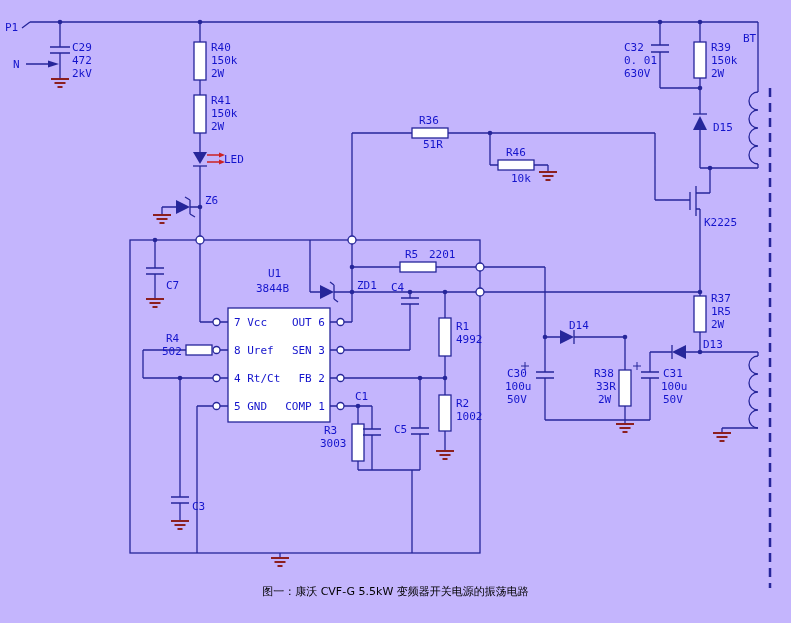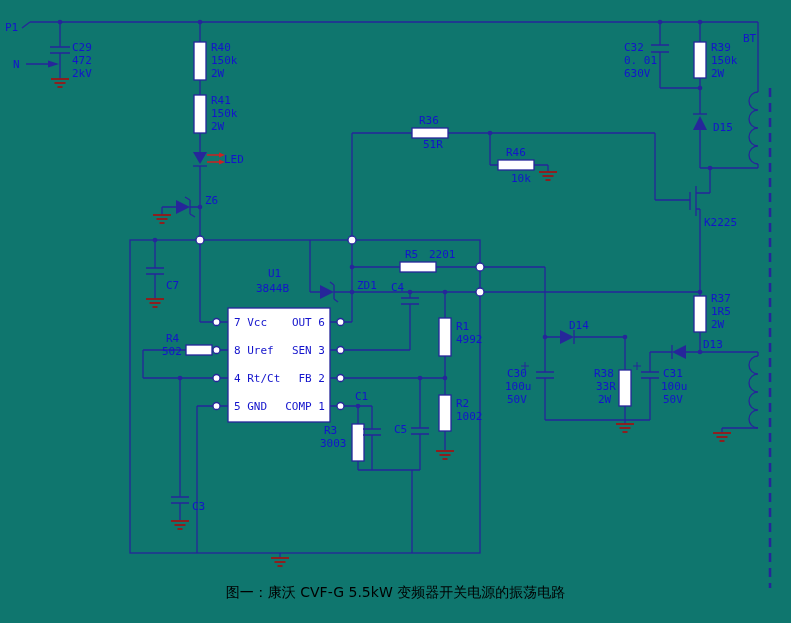--- a/index.html
+++ b/index.html
@@ -1,32 +1,32 @@
 <!DOCTYPE html>
 <html><head>
 <meta charset="utf-8">
 <style>
   html,body{margin:0;padding:0;background:#ffffff}
-  .stage{position:relative;width:791px;height:623px;background:#0f766e;overflow:hidden;
+  .stage{position:relative;width:791px;height:623px;background:#c4b5fd;overflow:hidden;
          font-family:"DejaVu Sans Mono",monospace}
   .stage svg{position:absolute;left:0;top:0}
   .w   {stroke:#26269a;stroke-width:1.3;fill:none}
   .thin{stroke:#26269a;stroke-width:1;fill:none}
   .box {stroke:#26269a;stroke-width:1.3;fill:#ffffff}
   .dio {fill:#26269a;stroke:none}
   .node{fill:#ffffff;stroke:#26269a;stroke-width:1.3}
   .dot {fill:#26269a;stroke:none}
   .gnd {stroke:#8c1f1f;stroke-width:2;fill:none}
   .led {stroke:#cc2222;stroke-width:1.4;fill:none}
   .ledh{fill:#cc2222;stroke:none}
   .dash{stroke:#26269a;stroke-width:2.5;fill:none;stroke-dasharray:9 6}
   .lbl {fill:#1414cc;font-family:"DejaVu Sans Mono",monospace;font-size:11px}
   .end {text-anchor:end}
   .caption{position:absolute;left:0;right:0;top:584px;text-align:center;color:#000000;
-           font-family:"DejaVu Sans",sans-serif;font-size:14px}
+           font-family:"DejaVu Sans",sans-serif;font-size:11px}
 </style>
 </head>
 <body>
 
 <div class="stage">
 <svg width="791" height="623" viewBox="0 0 791 623">
 
   <g>
     <path class="w" d="M22,28 L30,22 M30,22 H758 M60,22 V47 M60,53 V79 M26,64 H48
                        M200,22 V42 M200,80 V95 M200,133 V152 M200,166 V240

